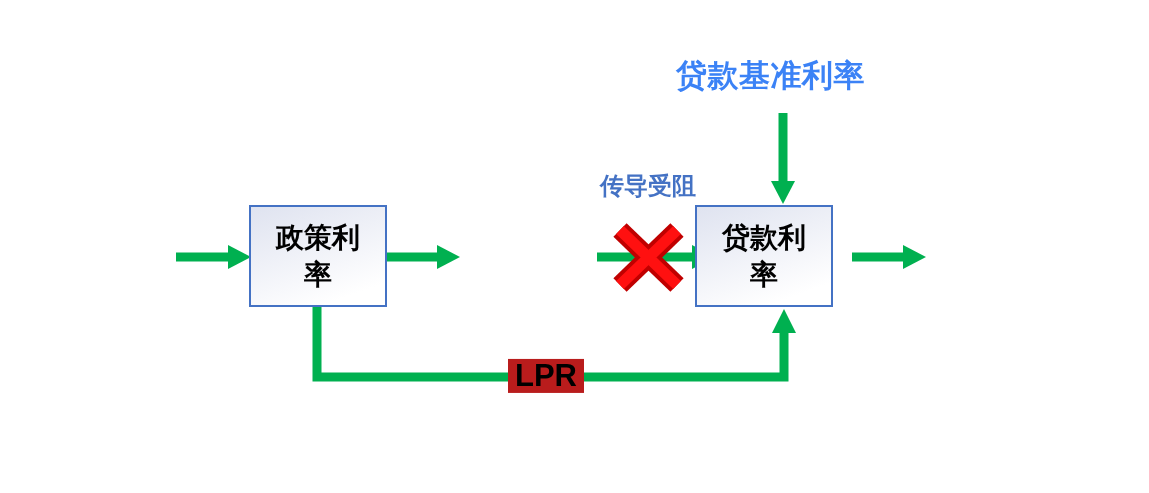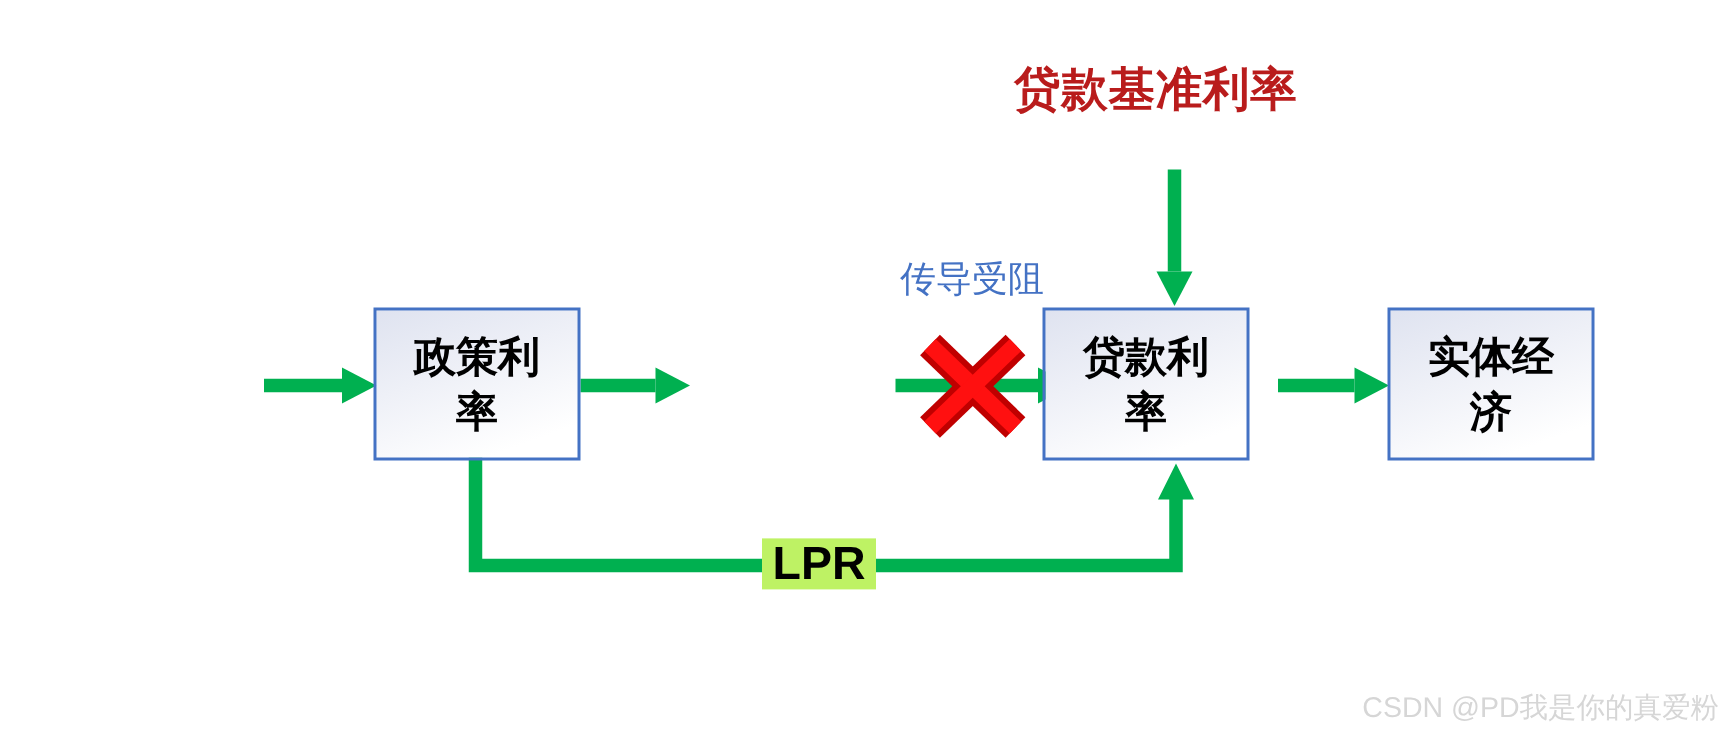--- a/index.html
+++ b/index.html
@@ -57,42 +57,42 @@
   .box span {
     font-size: 28px;
     font-weight: 700;
     color: #000000;
     line-height: 37px;
     white-space: pre-line;
   }
   .top-label {
     position: absolute;
     left: 676px;
-    top: 39px;
+    top: 55px;
     font-size: 31px;
     font-weight: 700;
-    color: #b91c1c;
+    color: #3b82f6;
     letter-spacing: 0.5px;
     white-space: nowrap;
   }
   .blocked-label {
     position: absolute;
     left: 600px;
     top: 170px;
     font-size: 24px;
-    font-weight: 400;
+    font-weight: 700;
     color: var(--blue, #4472C4);
     white-space: nowrap;
   }
   .lpr-label {
     position: absolute;
     left: 546px;
     top: 377px;
     transform: translate(-50%, -53%);
-    background: #bef264;
+    background: #b91c1c;
     padding: 0 7px;
     font-size: 31px;
     font-weight: 700;
     color: #000000;
     line-height: 1.1;
   }
   .watermark {
     position: absolute;
     right: 3px;
     bottom: 8px;
@@ -147,23 +147,18 @@
   </svg>
 
   <div class="box" style="left:249px">
     <span>政策利
 率</span>
   </div>
   <div class="box" style="left:695px">
     <span>贷款利
 率</span>
   </div>
-  <div class="box" style="left:925px">
-    <span>实体经
-济</span>
-  </div>
 
   <div class="top-label">贷款基准利率</div>
   <div class="blocked-label">传导受阻</div>
   <span class="lpr-label">LPR</span>
-  <div class="watermark">CSDN @PD我是你的真爱粉</div>
 
 </div>
 
 </body></html>

